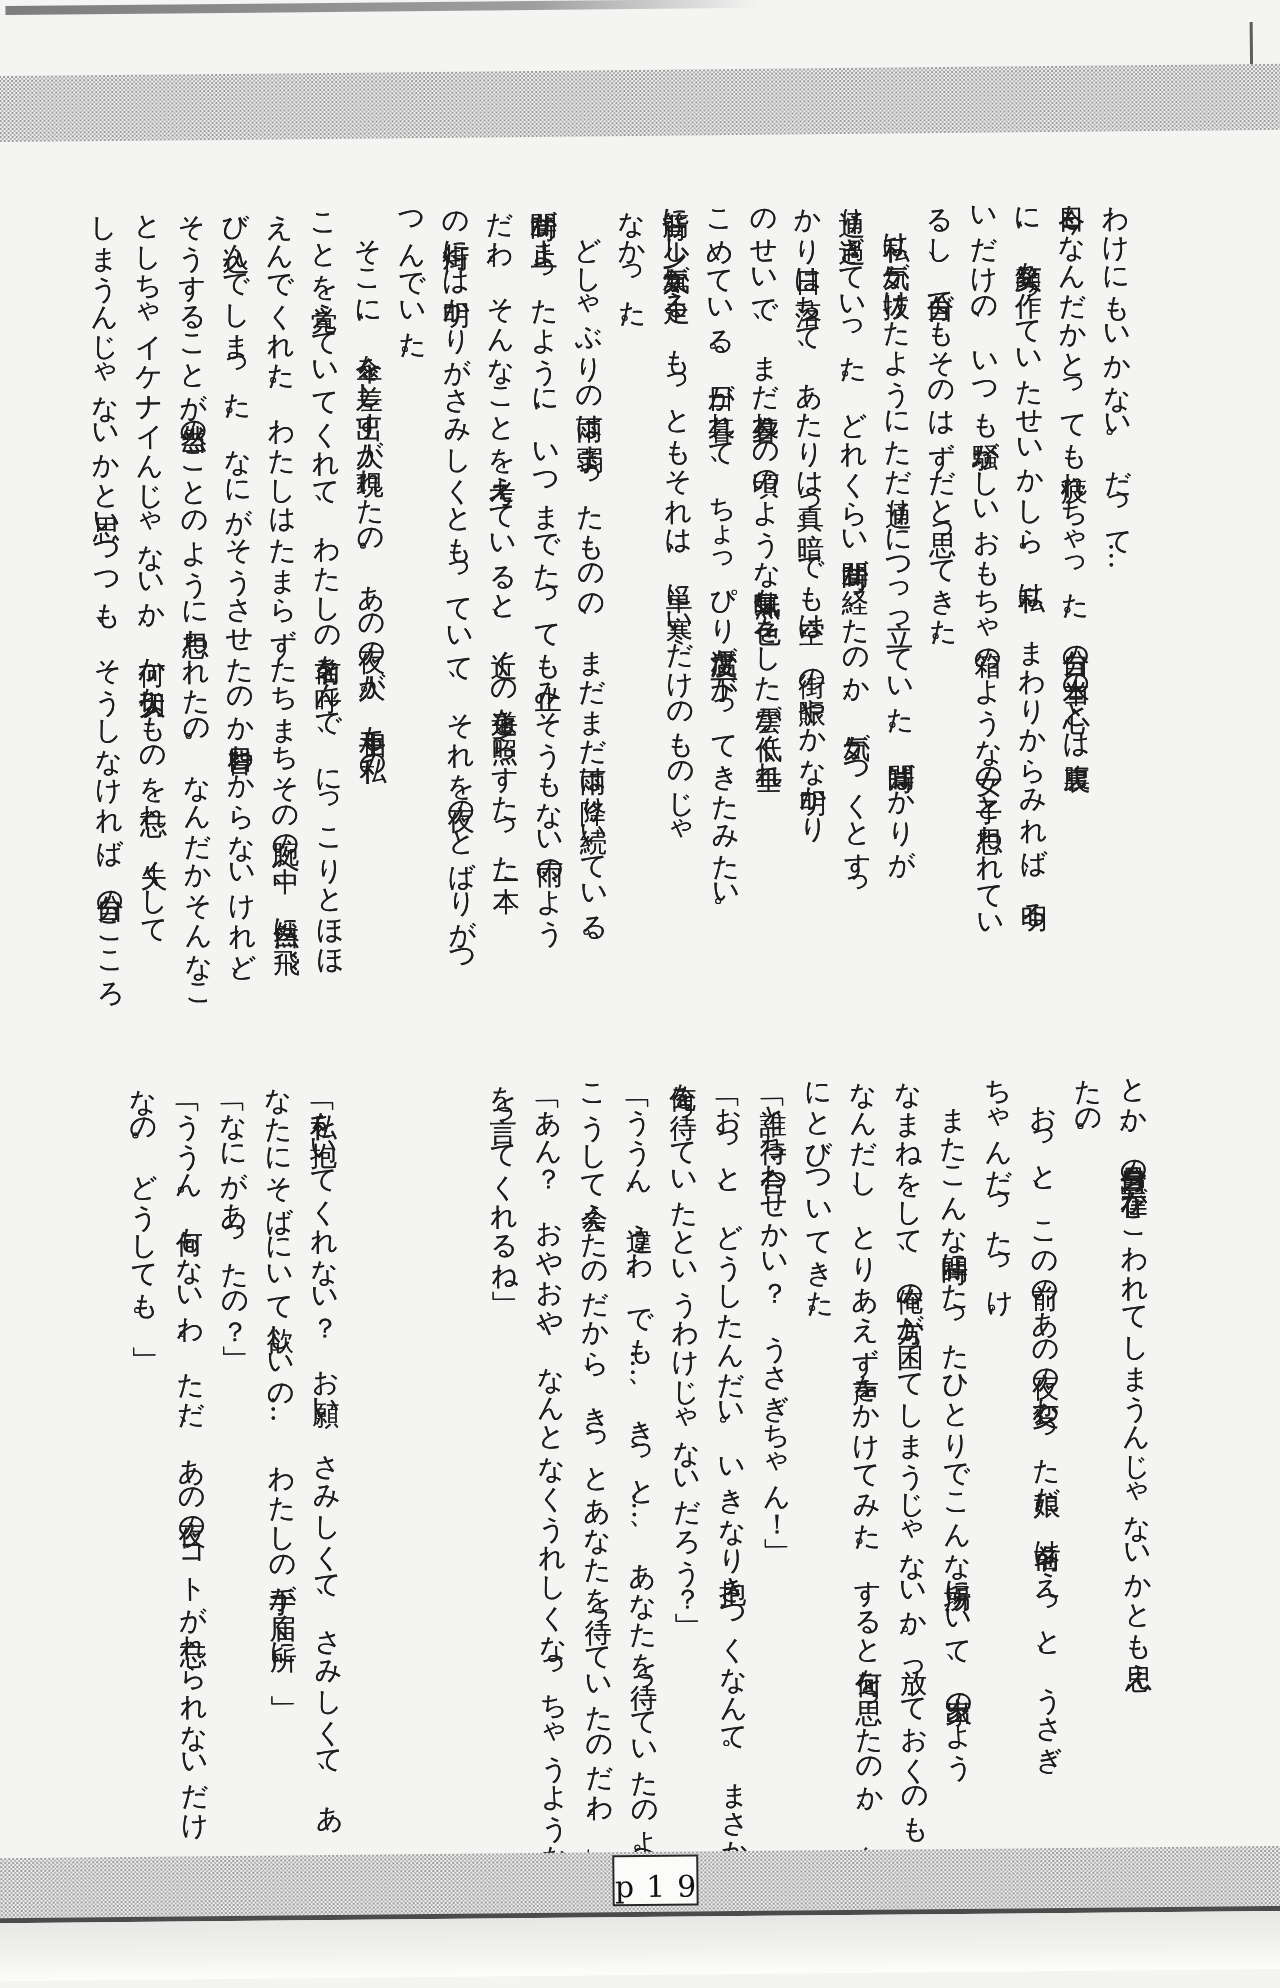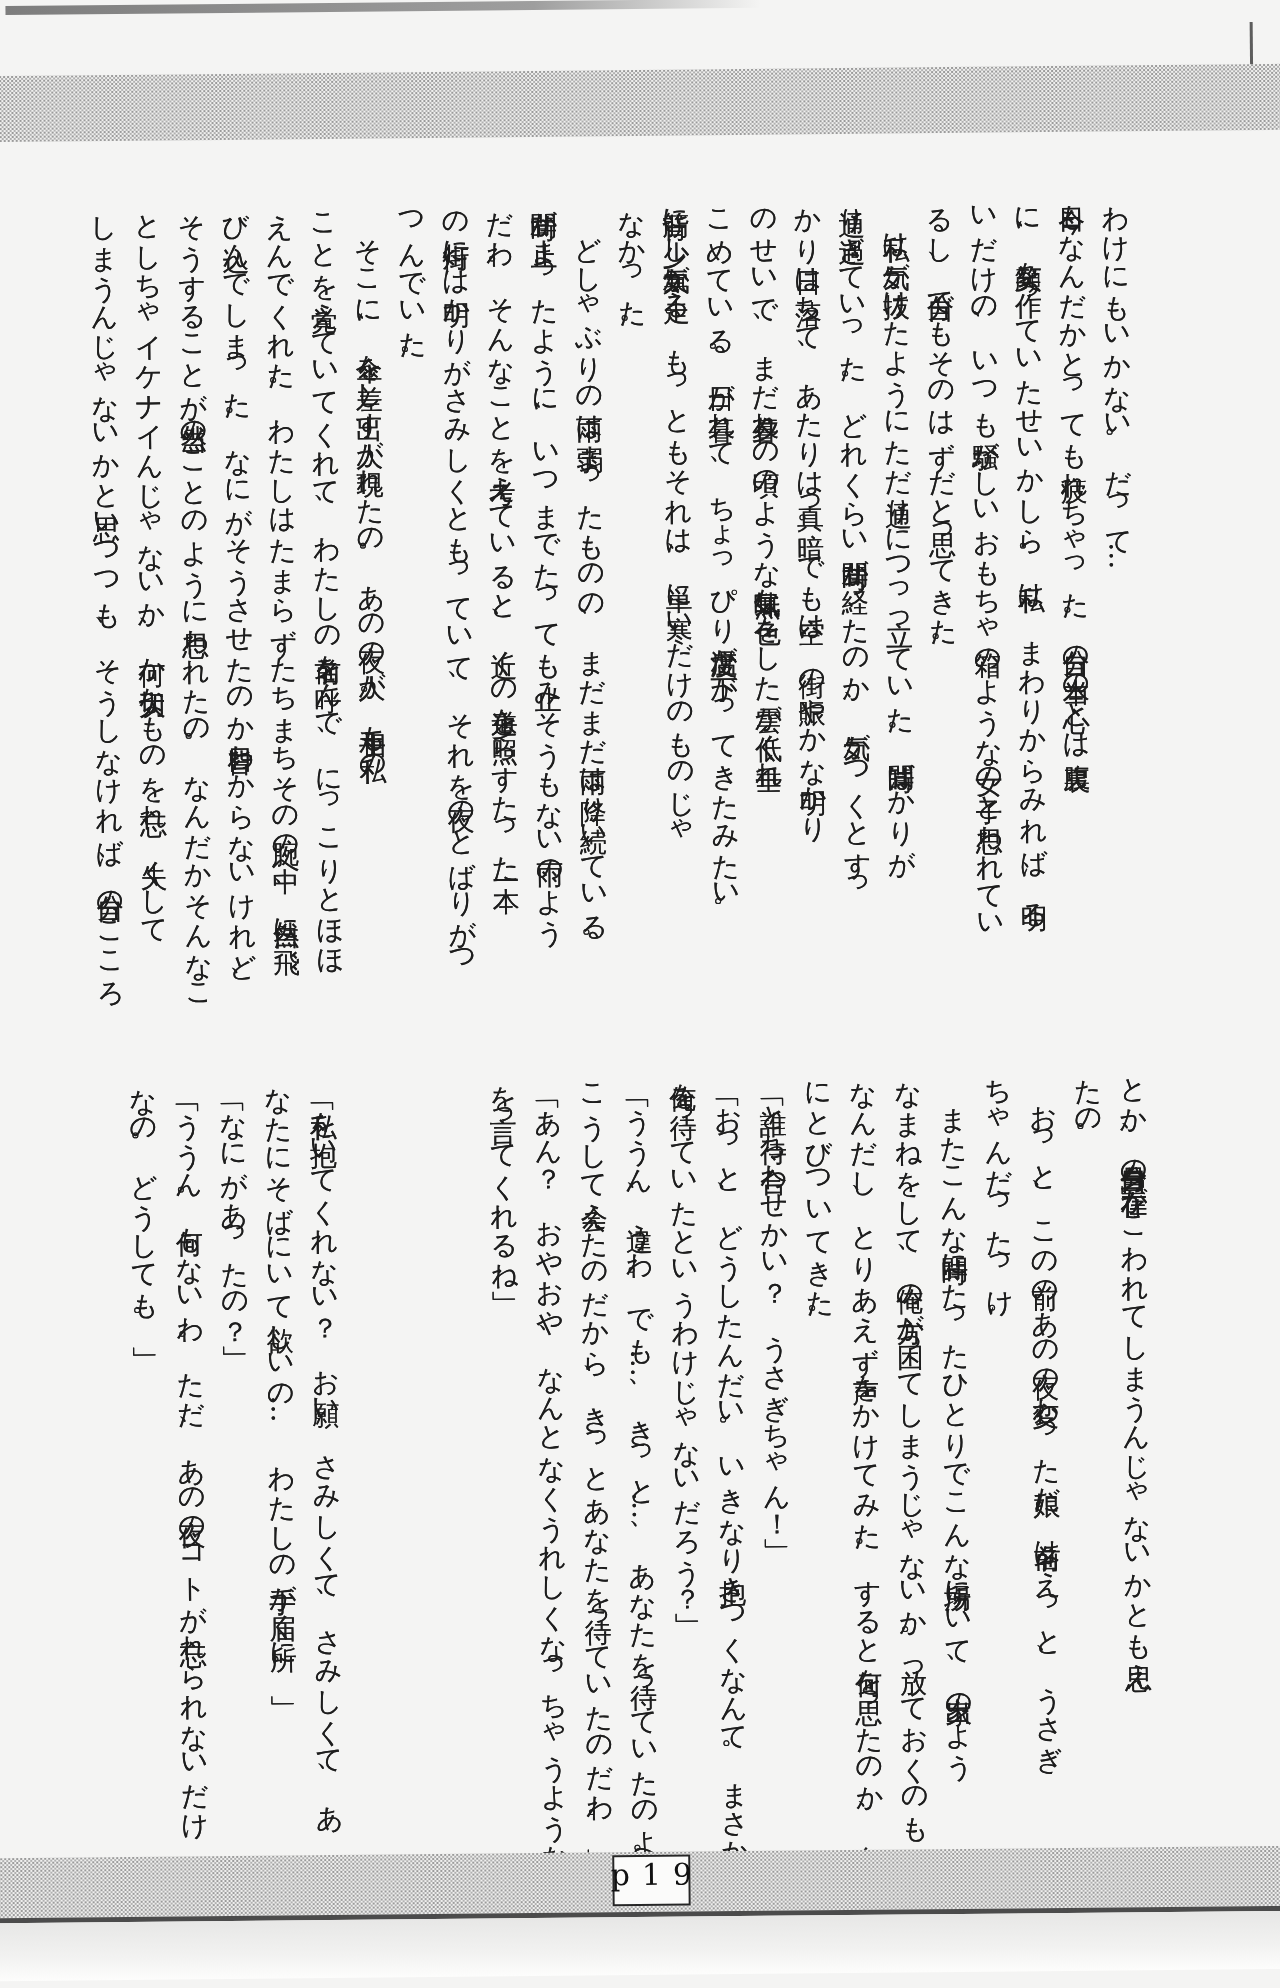--- a/index.html
+++ b/index.html
@@ -41,23 +41,23 @@
     writing-mode:vertical-rl;
     -webkit-writing-mode:vertical-rl;
     white-space:nowrap;
     font-size:27px;
     letter-spacing:-1px;
     line-height:1.08;
     color:#1d1d1d;
     text-shadow:0 0 0.4px #3a3a3a;
   }
   .pagenum-box{
-    position:absolute;left:604px;top:1855px;width:78px;height:51px;
+    position:absolute;left:604px;top:1855px;width:86px;height:51px;
     background:#fbfbfa;border:2px solid #262626;
-    display:flex;align-items:flex-start;justify-content:center;
+    display:flex;align-items:flex-end;justify-content:center;
     box-sizing:border-box;
   }
   .pagenum-label{
     font-size:30px;color:#111;letter-spacing:12px;text-indent:12px;
     font-family:"DejaVu Serif","Liberation Serif",serif;
   }
 </style>
 </head>
 <body>
 

